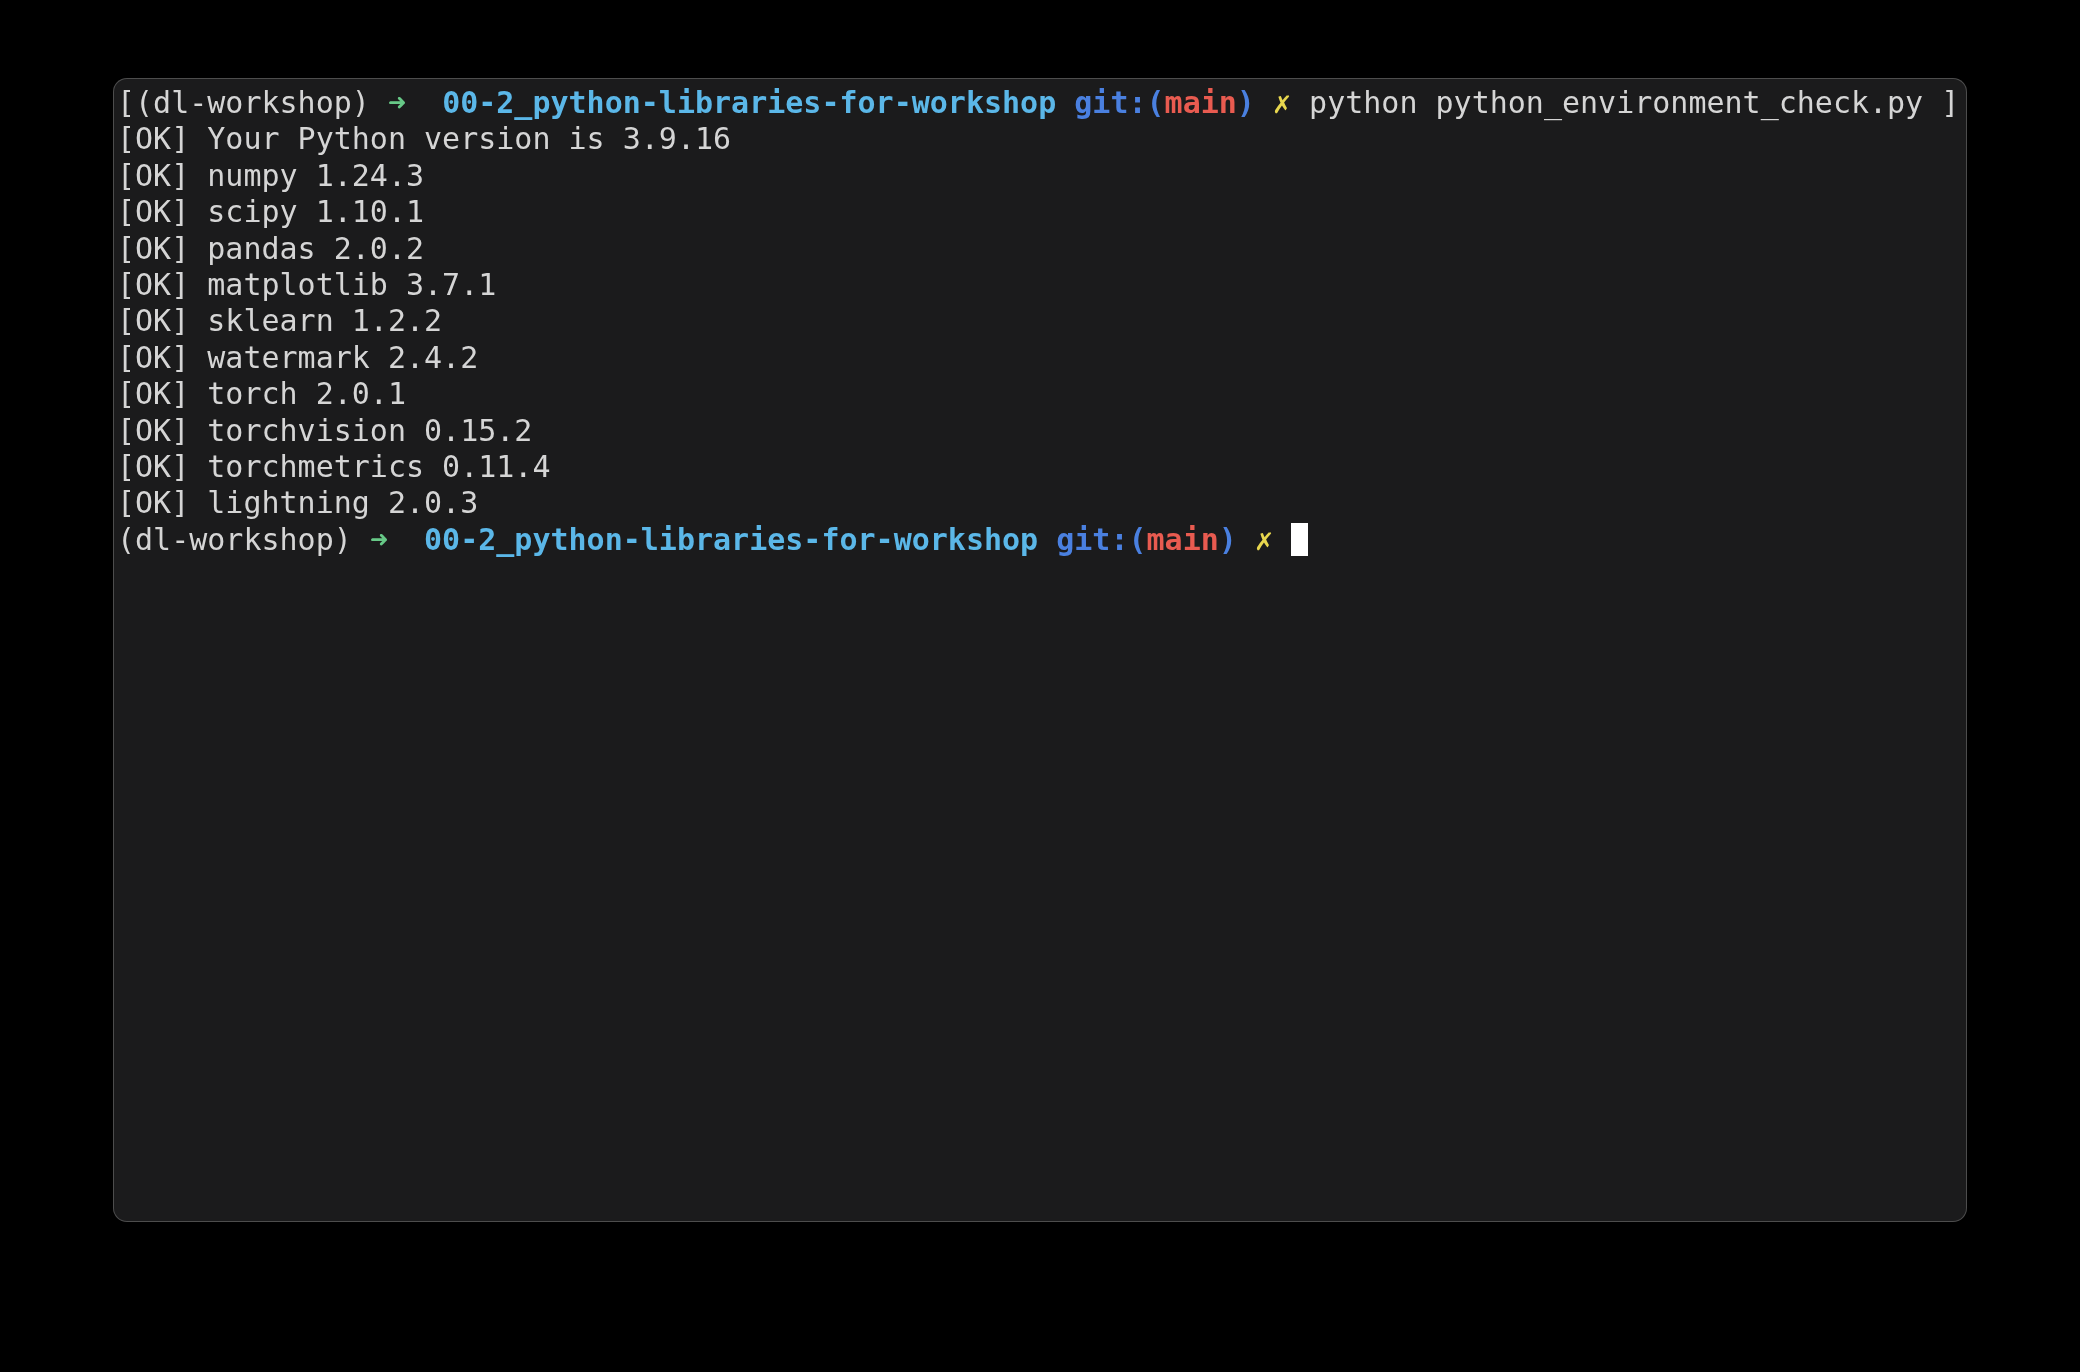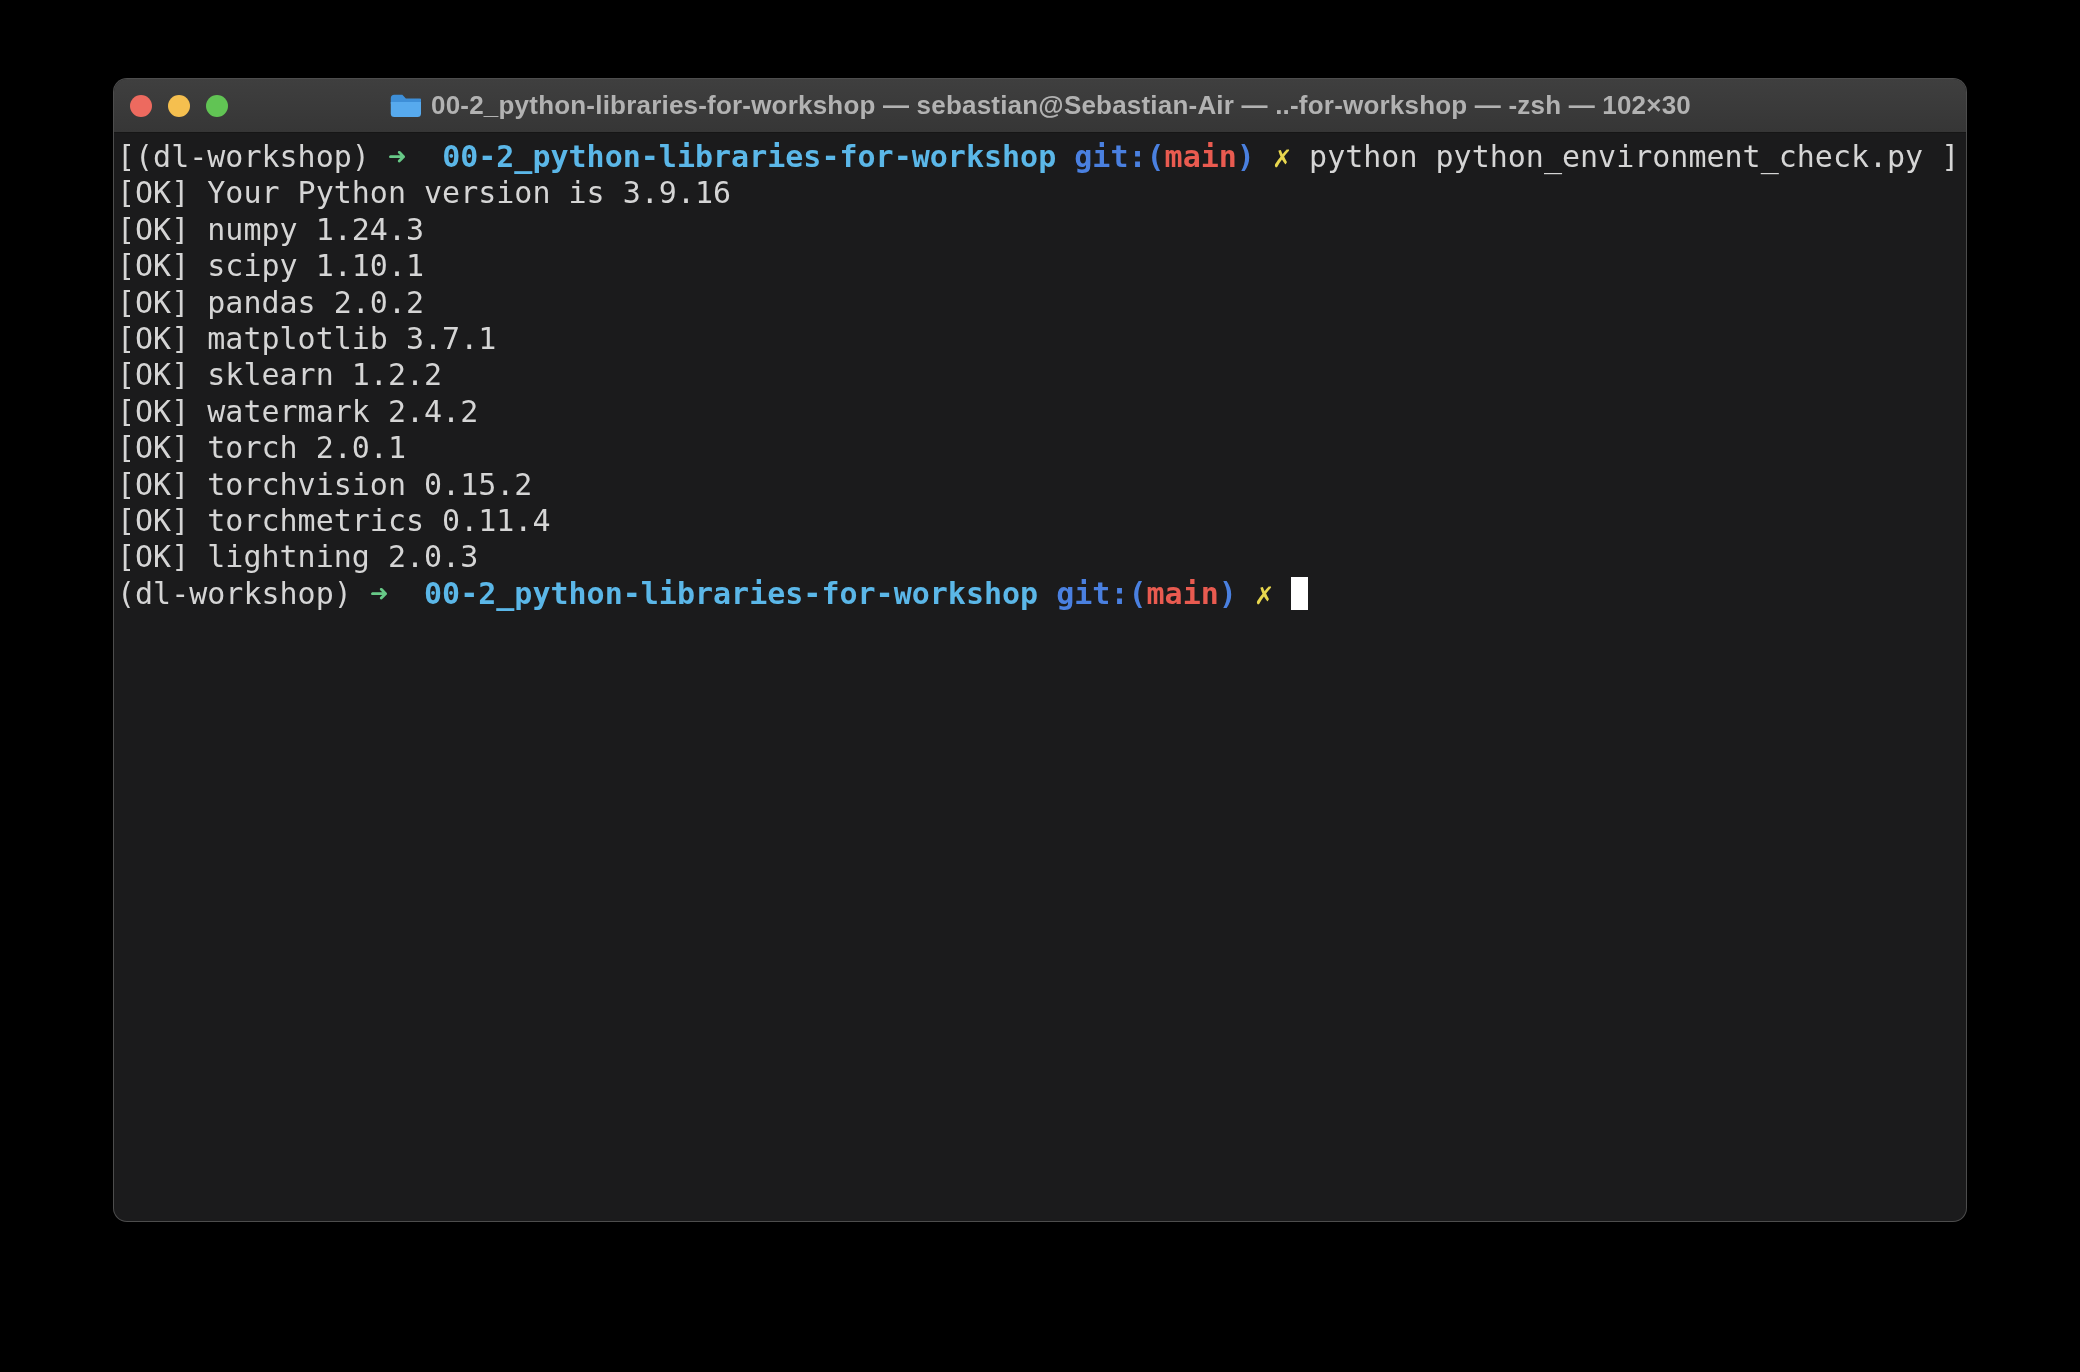--- a/index.html
+++ b/index.html
@@ -70,30 +70,14 @@
     display: inline-block;
     width: 17px; height: 33px;
     background: #ffffff;
     vertical-align: -6px;
   }
 </style>
 </head>
 <body>
 
 <div class="window">
-  <div class="titlebar">
-    <div class="lights">
-      <button class="light" style="background: rgb(237, 106, 95);"></button>
-      <button class="light" style="background: rgb(245, 191, 79);"></button>
-      <button class="light" style="background: rgb(97, 196, 84);"></button>
-    </div>
-    <div class="titlewrap">
-      <span class="proxy-icon">
-        <svg width="32" height="27" viewBox="0 0 36 30">
-          <path d="M2 7 q0-4 4-4 h9 l4 4 h15 q4 0 4 4 v2 H2 z" fill="#3e8fd8"></path>
-          <path d="M2 11 h34 v13 q0 4-4 4 H6 q-4 0-4-4 z" fill="#57aaee"></path>
-        </svg>
-      </span>
-      <span class="titletext">00-2_python-libraries-for-workshop — sebastian@Sebastian-Air — ..-for-workshop — -zsh — 102×30</span>
-    </div>
-  </div>
   <div class="termbody"><div class="term-line"><span style="color: rgb(213, 213, 213);">[(dl-workshop) </span><span style="color: rgb(103, 201, 135); font-weight: 700;">➜</span><span style="color: rgb(213, 213, 213);">  </span><span style="color: rgb(91, 183, 232); font-weight: 700;">00-2_python-libraries-for-workshop</span><span style="color: rgb(213, 213, 213);"> </span><span style="color: rgb(74, 128, 224); font-weight: 700;">git:(</span><span style="color: rgb(233, 91, 80); font-weight: 700;">main</span><span style="color: rgb(74, 128, 224); font-weight: 700;">)</span><span style="color: rgb(213, 213, 213);"> </span><span style="color: rgb(232, 215, 78); font-weight: 700;">✗</span><span style="color: rgb(213, 213, 213);"> python python_environment_check.py </span><span style="color: rgb(213, 213, 213);">]</span></div><div class="term-line"><span style="color: rgb(213, 213, 213);">[OK] Your Python version is 3.9.16</span></div><div class="term-line"><span style="color: rgb(213, 213, 213);">[OK] numpy 1.24.3</span></div><div class="term-line"><span style="color: rgb(213, 213, 213);">[OK] scipy 1.10.1</span></div><div class="term-line"><span style="color: rgb(213, 213, 213);">[OK] pandas 2.0.2</span></div><div class="term-line"><span style="color: rgb(213, 213, 213);">[OK] matplotlib 3.7.1</span></div><div class="term-line"><span style="color: rgb(213, 213, 213);">[OK] sklearn 1.2.2</span></div><div class="term-line"><span style="color: rgb(213, 213, 213);">[OK] watermark 2.4.2</span></div><div class="term-line"><span style="color: rgb(213, 213, 213);">[OK] torch 2.0.1</span></div><div class="term-line"><span style="color: rgb(213, 213, 213);">[OK] torchvision 0.15.2</span></div><div class="term-line"><span style="color: rgb(213, 213, 213);">[OK] torchmetrics 0.11.4</span></div><div class="term-line"><span style="color: rgb(213, 213, 213);">[OK] lightning 2.0.3</span></div><div class="term-line"><span style="color: rgb(213, 213, 213);">(dl-workshop) </span><span style="color: rgb(103, 201, 135); font-weight: 700;">➜</span><span style="color: rgb(213, 213, 213);">  </span><span style="color: rgb(91, 183, 232); font-weight: 700;">00-2_python-libraries-for-workshop</span><span style="color: rgb(213, 213, 213);"> </span><span style="color: rgb(74, 128, 224); font-weight: 700;">git:(</span><span style="color: rgb(233, 91, 80); font-weight: 700;">main</span><span style="color: rgb(74, 128, 224); font-weight: 700;">)</span><span style="color: rgb(213, 213, 213);"> </span><span style="color: rgb(232, 215, 78); font-weight: 700;">✗</span><span style="color: rgb(213, 213, 213);"> </span><span class="cursor" style="background: rgb(255, 255, 255);"></span></div></div>
 </div>
 
 </body></html>

